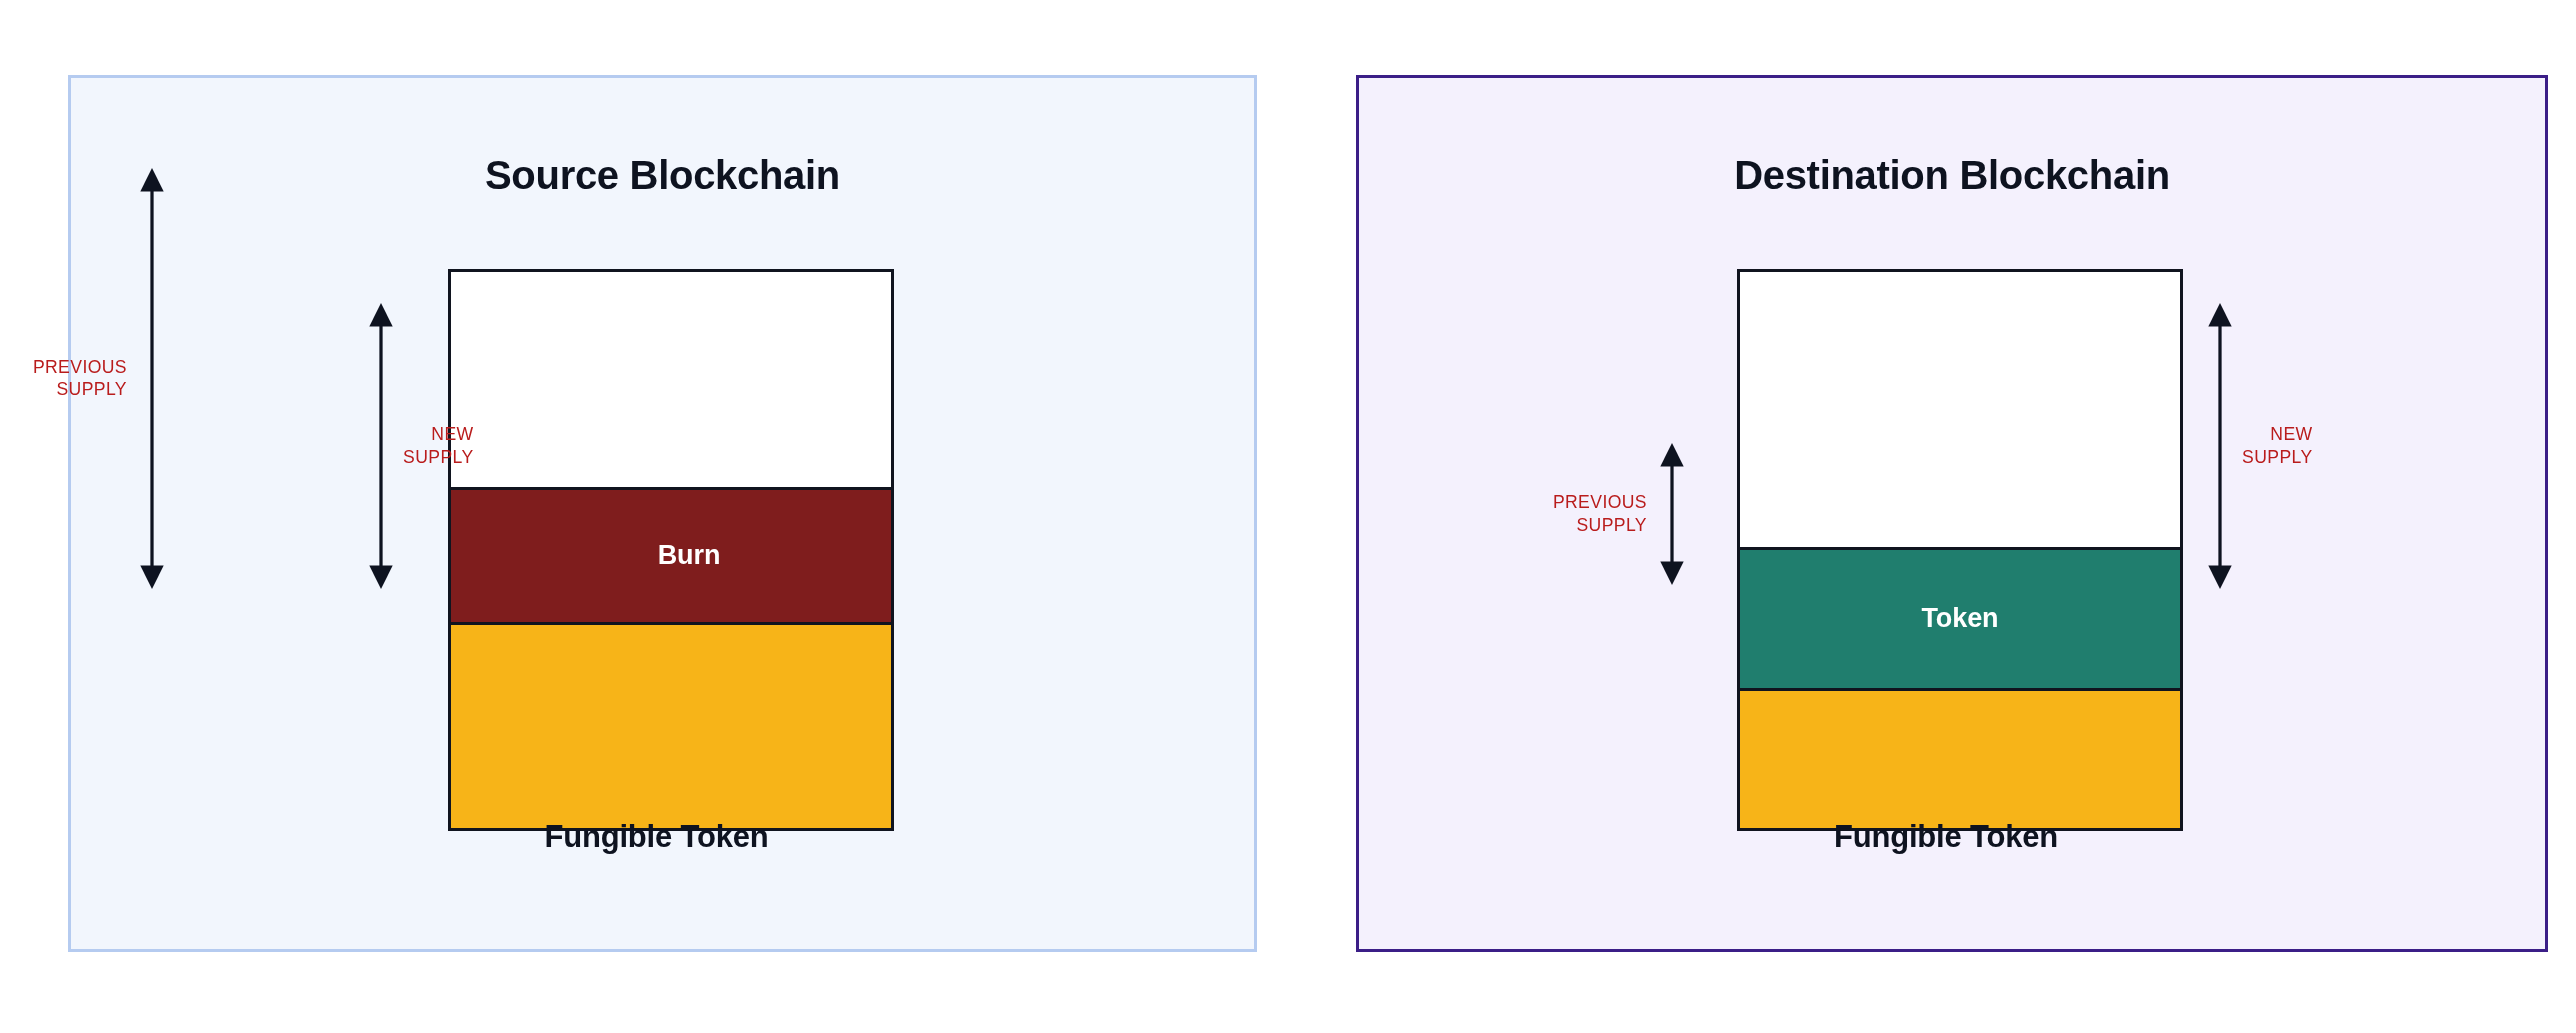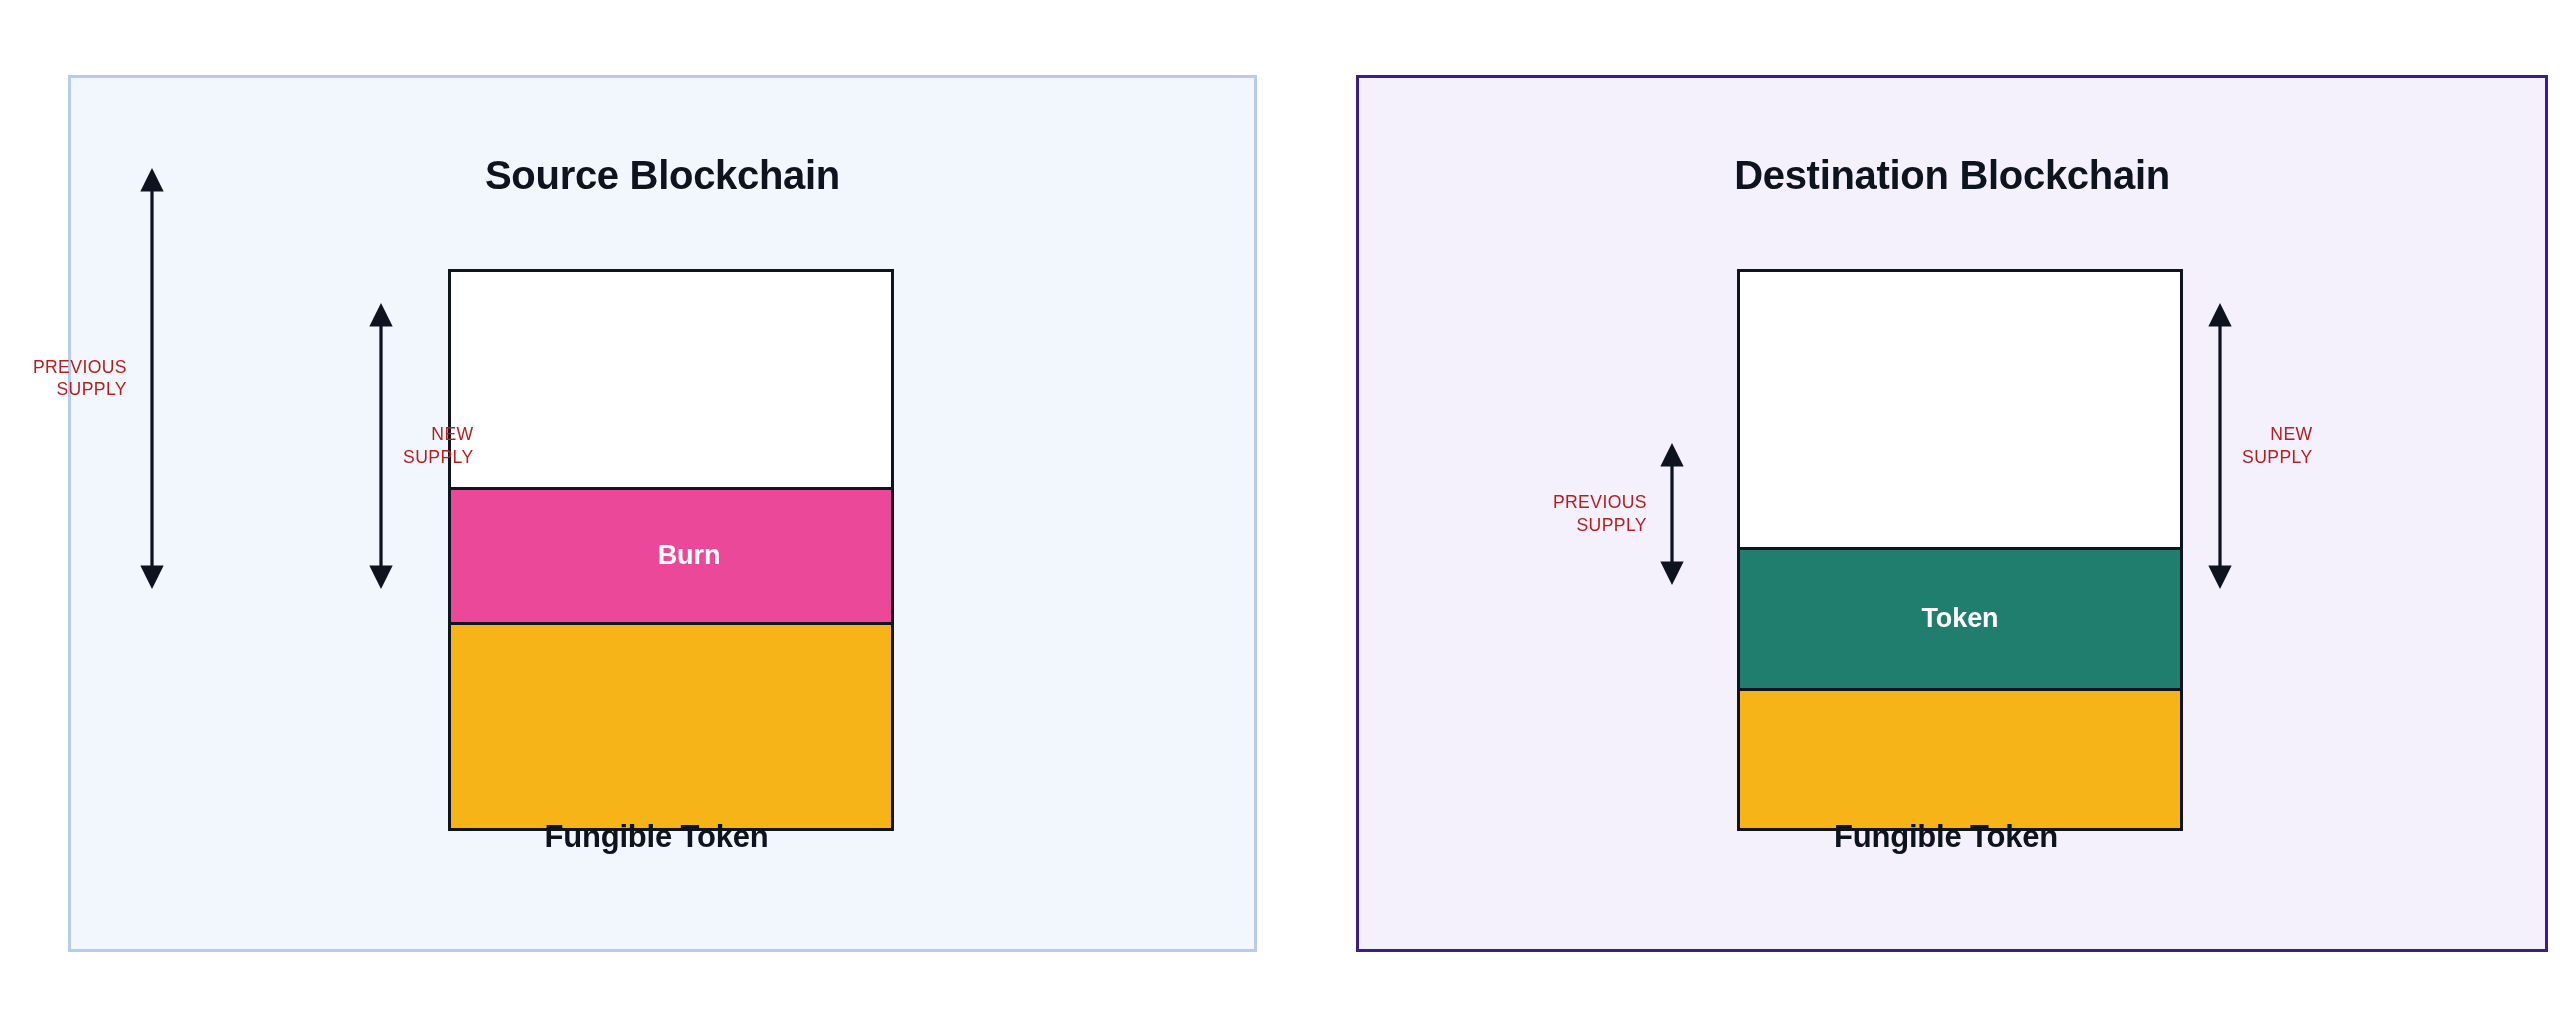--- a/index.html
+++ b/index.html
@@ -32,21 +32,21 @@
     display:flex;flex-direction:column;
   }
   #bar-source{left:377px;top:191px;height:562px;}
   #bar-destination{left:378px;top:191px;height:562px;}
 
   .seg{
     position:relative;display:flex;align-items:center;justify-content:center;
     box-sizing:border-box;
   }
   .seg-empty{background:#FFFFFF;}
-  .seg-burn{background:#ec4899;border-top:3.3px solid #10141F;padding-left:36px;}
+  .seg-burn{background:#7f1d1d;border-top:3.3px solid #10141F;padding-left:36px;}
   .seg-mint{background:#207E6E;border-top:3.3px solid #10141F;}
   .seg-existing{background:#F7B418;border-top:3.3px solid #10141F;}
   .seg-label{
     font-size:27px;font-weight:600;color:#FFFFFF;letter-spacing:-0.1px;
     line-height:1;white-space:nowrap;
   }
 
   
   .dim{position:absolute;width:26px;}
   .dim svg{display:block;width:26px;height:100%;}

